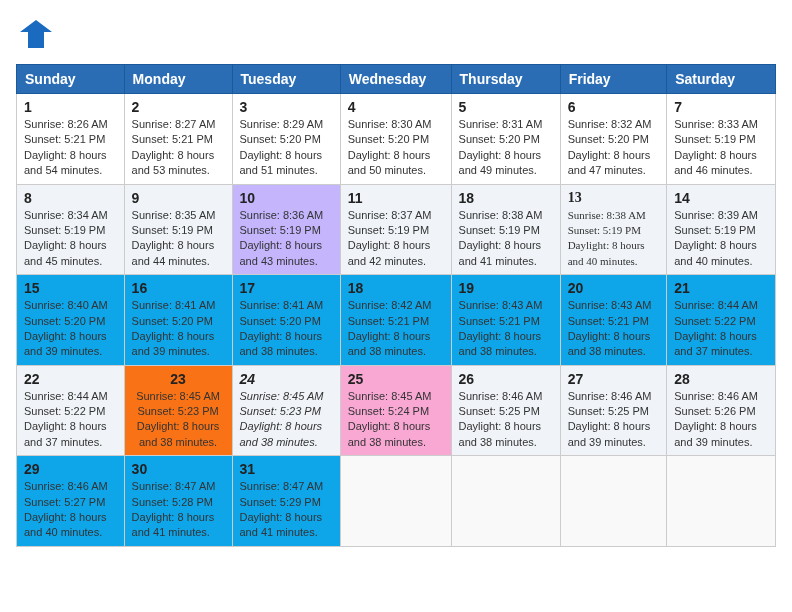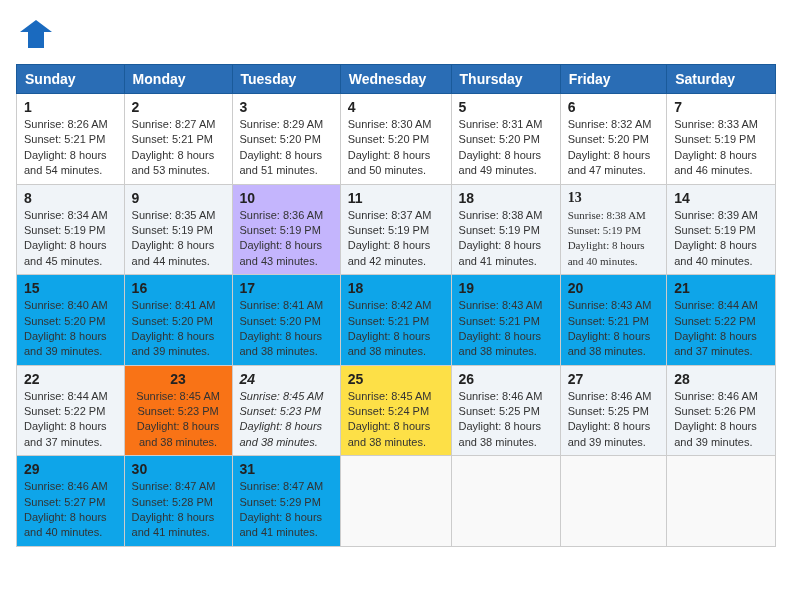--- a/index.html
+++ b/index.html
@@ -152,21 +152,21 @@
         <td><span class="day-num">17</span><span class="day-info">Sunrise: 8:41 AM<br>Sunset: 5:20 PM<br>Daylight: 8 hours and 38 minutes.</span></td>
         <td><span class="day-num">18</span><span class="day-info">Sunrise: 8:42 AM<br>Sunset: 5:21 PM<br>Daylight: 8 hours and 38 minutes.</span></td>
         <td><span class="day-num">19</span><span class="day-info">Sunrise: 8:43 AM<br>Sunset: 5:21 PM<br>Daylight: 8 hours and 38 minutes.</span></td>
         <td><span class="day-num">20</span><span class="day-info">Sunrise: 8:43 AM<br>Sunset: 5:21 PM<br>Daylight: 8 hours and 38 minutes.</span></td>
         <td><span class="day-num">21</span><span class="day-info">Sunrise: 8:44 AM<br>Sunset: 5:22 PM<br>Daylight: 8 hours and 37 minutes.</span></td>
       </tr>
       <tr>
         <td style="background: rgb(240, 244, 248);"><span class="day-num">22</span><span class="day-info">Sunrise: 8:44 AM<br>Sunset: 5:22 PM<br>Daylight: 8 hours and 37 minutes.</span></td>
         <td style="background: #f97316; text-align: center;"><span class="day-num">23</span><span class="day-info">Sunrise: 8:45 AM<br>Sunset: 5:23 PM<br>Daylight: 8 hours and 38 minutes.</span></td>
         <td style="background: rgb(240, 244, 248); font-style: italic;"><span class="day-num">24</span><span class="day-info">Sunrise: 8:45 AM<br>Sunset: 5:23 PM<br>Daylight: 8 hours and 38 minutes.</span></td>
-        <td style="background: #fde047;"><span class="day-num">25</span><span class="day-info">Sunrise: 8:45 AM<br>Sunset: 5:24 PM<br>Daylight: 8 hours and 38 minutes.</span></td>
+        <td style="background: #f9a8d4;"><span class="day-num">25</span><span class="day-info">Sunrise: 8:45 AM<br>Sunset: 5:24 PM<br>Daylight: 8 hours and 38 minutes.</span></td>
         <td style="background: rgb(240, 244, 248);"><span class="day-num">26</span><span class="day-info">Sunrise: 8:46 AM<br>Sunset: 5:25 PM<br>Daylight: 8 hours and 38 minutes.</span></td>
         <td style="background: rgb(240, 244, 248);"><span class="day-num">27</span><span class="day-info">Sunrise: 8:46 AM<br>Sunset: 5:25 PM<br>Daylight: 8 hours and 39 minutes.</span></td>
         <td style="background: rgb(240, 244, 248);"><span class="day-num">28</span><span class="day-info">Sunrise: 8:46 AM<br>Sunset: 5:26 PM<br>Daylight: 8 hours and 39 minutes.</span></td>
       </tr>
       <tr>
         <td><span class="day-num">29</span><span class="day-info">Sunrise: 8:46 AM<br>Sunset: 5:27 PM<br>Daylight: 8 hours and 40 minutes.</span></td>
         <td><span class="day-num">30</span><span class="day-info">Sunrise: 8:47 AM<br>Sunset: 5:28 PM<br>Daylight: 8 hours and 41 minutes.</span></td>
         <td><span class="day-num">31</span><span class="day-info">Sunrise: 8:47 AM<br>Sunset: 5:29 PM<br>Daylight: 8 hours and 41 minutes.</span></td>
         <td class="empty-cell"></td>
         <td class="empty-cell"></td>

